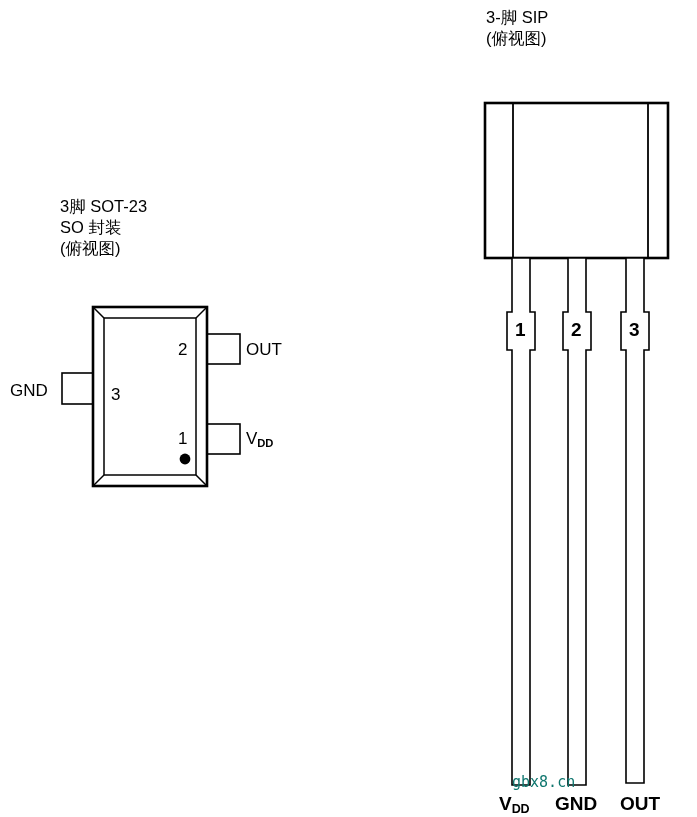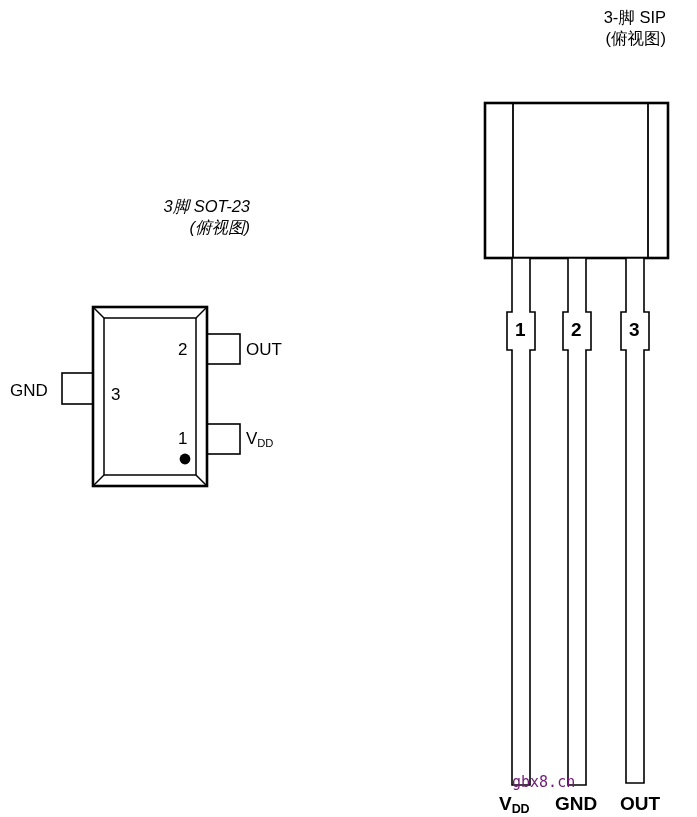--- a/index.html
+++ b/index.html
@@ -27,21 +27,21 @@
     height: 817px;
   }
   .txt {
     position: absolute;
     white-space: nowrap;
     line-height: 1.28;
     color: #000000;
   }
   .caption {
     font-size: 16.5px;
-    text-align: right;
+    text-align: left;
   }
   .caption div { white-space: nowrap; }
   .pinlabel {
     font-size: 17px;
   }
   .pinnum {
     font-size: 17px;
   }
   .leadnum {
     font-size: 19px;
@@ -55,26 +55,27 @@
   .botlabel {
     font-size: 19px;
     font-weight: bold;
   }
   .sub {
     font-size: 0.66em;
     vertical-align: baseline;
     position: relative;
     top: 3px;
     letter-spacing: -0.2px;
+    font-weight: bold;
   }
   .watermark {
     position: absolute;
     font-family: "DejaVu Sans Mono", "Liberation Mono", monospace;
     font-size: 15px;
-    color: #701a75;
+    color: #0f766e;
     letter-spacing: 0px;
     white-space: nowrap;
   }
 </style>
 </head>
 <body>
 
 <div id="canvas">
 
   <svg class="layer" viewBox="0 0 697 817">
@@ -145,22 +146,23 @@
                L 644 783
                L 644 350
                L 649 350
                L 649 312
                L 644 312
                L 644 258
                Z" fill="#ffffff" stroke="#000000" stroke-width="1.6"></path>
     </g>
   </svg>
 
-  <div class="txt caption" style="left:60px; top:196px; width:190px;font-style:italic;">
+  <div class="txt caption" style="left:60px; top:196px; width:190px;">
     <div>3脚 SOT-23</div>
+    <div>SO 封装</div>
     <div>(俯视图)</div>
   </div>
 
   <div class="txt pinnum" style="left:178px; top:339px;">2</div>
   <div class="txt pinnum" style="left:111px; top:384px;">3</div>
   <div class="txt pinnum" style="left:178px; top:428px;">1</div>
 
   <div class="txt pinlabel" style="left:10px; top:380px;">GND</div>
 
   <div class="txt pinlabel" style="left:246px; top:339px;">OUT</div>

